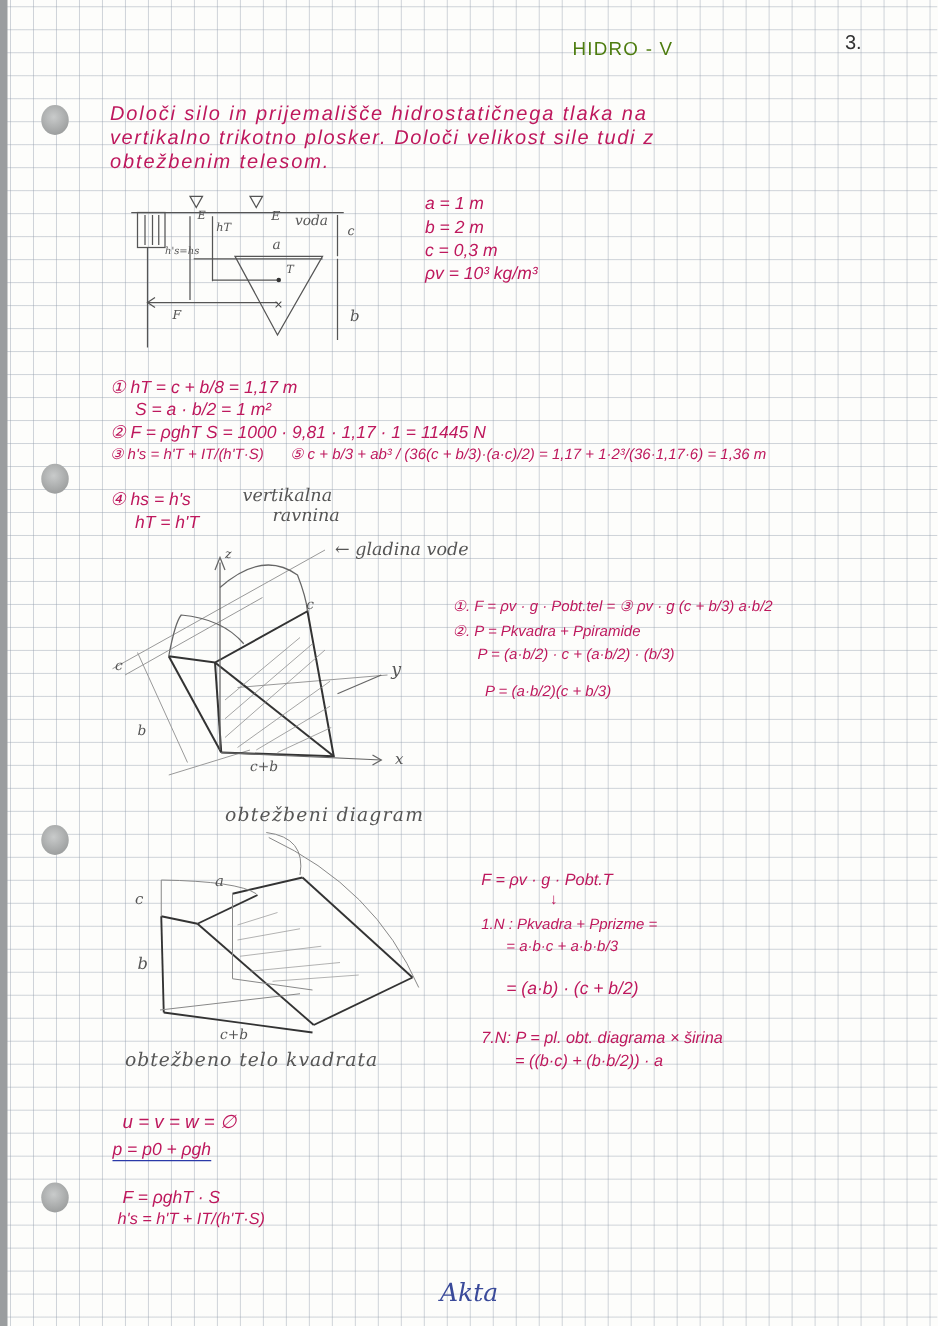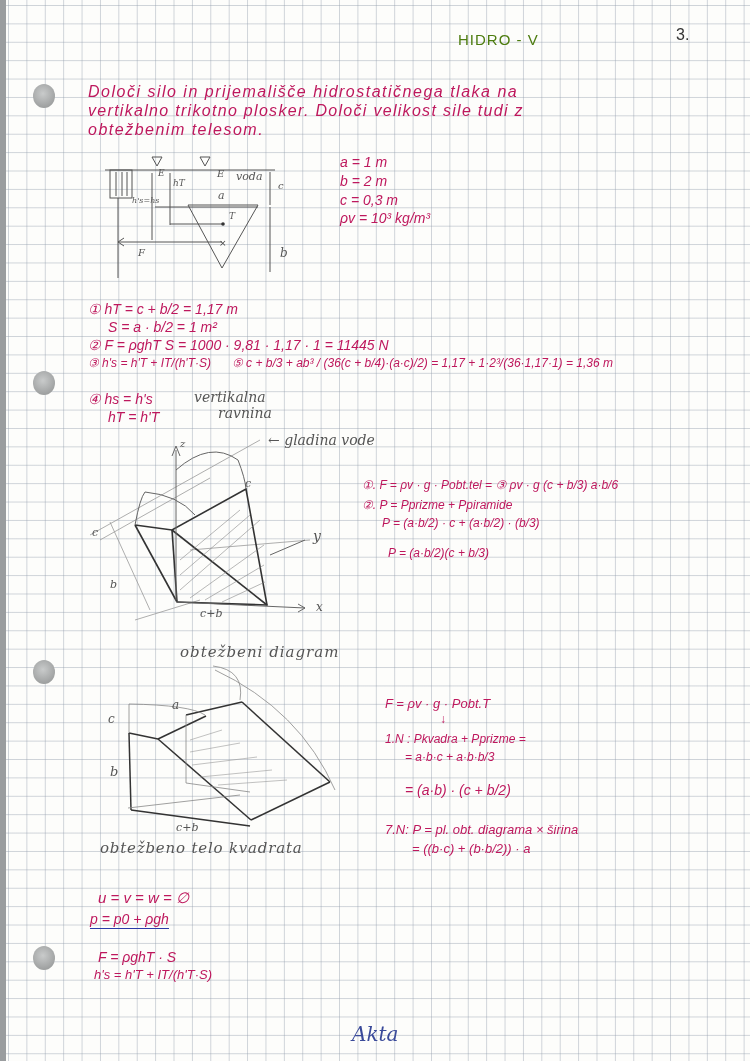--- a/index.html
+++ b/index.html
@@ -77,25 +77,25 @@
 </div>
 
 <div>
   <div class="hw" style="left:340px;top:155px;font-size:14px;">a = 1 m</div>
   <div class="hw" style="left:340px;top:174px;font-size:14px;">b = 2 m</div>
   <div class="hw" style="left:340px;top:193px;font-size:14px;">c = 0,3 m</div>
   <div class="hw" style="left:340px;top:211px;font-size:14px;">ρv = 10³ kg/m³</div>
 </div>
 
 <div>
-  <div class="hw" style="left:88px;top:302px;font-size:14px;">① hT = c + b/2 = 1,17 m</div>
+  <div class="hw" style="left:88px;top:302px;font-size:14px;">① hT = c + b/8 = 1,17 m</div>
   <div class="hw" style="left:108px;top:320px;font-size:14px;">S = a · b/2 = 1 m²</div>
   <div class="hw" style="left:88px;top:338px;font-size:14px;">② F = ρghT S = 1000 · 9,81 · 1,17 · 1 = 11445 N</div>
   <div class="hw" style="left:88px;top:357px;font-size:12px;">③ h's = h'T + IT/(h'T·S)</div>
-  <div class="hw" style="left:232px;top:357px;font-size:12px;">⑤ c + b/3 + ab³ / (36(c + b/4)·(a·c)/2) = 1,17 + 1·2³/(36·1,17·1) = 1,36 m</div>
+  <div class="hw" style="left:232px;top:357px;font-size:12px;">⑤ c + b/3 + ab³ / (36(c + b/3)·(a·c)/2) = 1,17 + 1·2³/(36·1,17·6) = 1,36 m</div>
   <div class="hw" style="left:88px;top:392px;font-size:14px;">④ hs = h's</div>
   <div class="hw" style="left:108px;top:410px;font-size:14px;">hT = h'T</div>
   <div class="pencil" style="left:194px;top:389px;font-size:14px;">vertikalna</div>
   <div class="pencil" style="left:218px;top:405px;font-size:14px;">ravnina</div>
 </div>
 
 <div>
   <svg width="750" height="1061" style="left:0;top:0">
     <g stroke="#999" stroke-width="0.8" fill="none">
       <line x1="90" y1="535" x2="260" y2="440"></line>
@@ -133,22 +133,22 @@
   <div class="pencil" style="left:313px;top:528px;font-size:14px;">y</div>
   <div class="pencil" style="left:316px;top:600px;font-size:12px;">x</div>
   <div class="pencil" style="left:245px;top:477px;font-size:11px;">c</div>
   <div class="pencil" style="left:92px;top:526px;font-size:11px;">c</div>
   <div class="pencil" style="left:110px;top:578px;font-size:11px;">b</div>
   <div class="pencil" style="left:200px;top:607px;font-size:11px;">c+b</div>
   <div class="pencil" style="left:180px;top:643px;font-size:15px;letter-spacing:1px;">obtežbeni diagram</div>
 </div>
 
 <div>
-  <div class="hw" style="left:362px;top:479px;font-size:12px;">①. F = ρv · g · Pobt.tel = ③ ρv · g (c + b/3) a·b/6</div>
-  <div class="hw" style="left:362px;top:499px;font-size:12px;">②. P = Pprizme + Ppiramide</div>
+  <div class="hw" style="left:362px;top:479px;font-size:12px;">①. F = ρv · g · Pobt.tel = ③ ρv · g (c + b/3) a·b/2</div>
+  <div class="hw" style="left:362px;top:499px;font-size:12px;">②. P = Pkvadra + Ppiramide</div>
   <div class="hw" style="left:382px;top:517px;font-size:12px;">P = (a·b/2) · c + (a·b/2) · (b/3)</div>
   <div class="hw" style="left:388px;top:547px;font-size:12px;">P = (a·b/2)(c + b/3)</div>
 </div>
 
 <div>
   <svg width="750" height="1061" style="left:0;top:0">
     <g stroke="#333" stroke-width="1.5" fill="none">
       <line x1="129" y1="733" x2="158" y2="739"></line>
       <line x1="158" y1="739" x2="251" y2="820"></line>
       <line x1="251" y1="820" x2="330" y2="782"></line>

